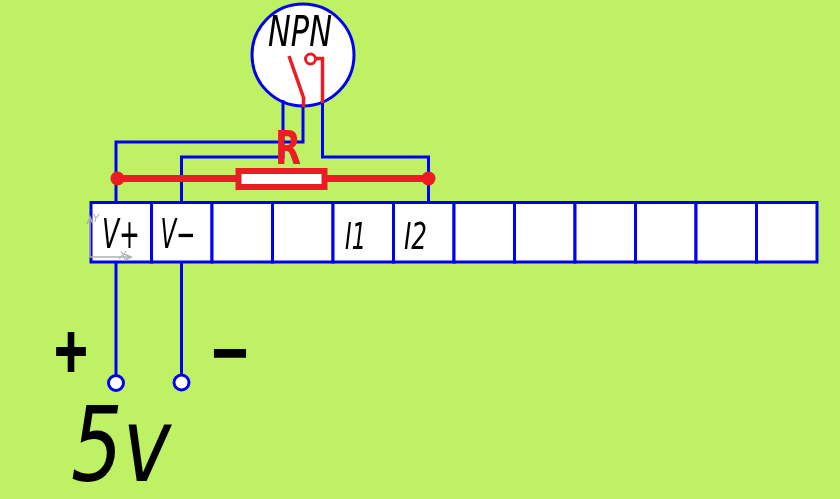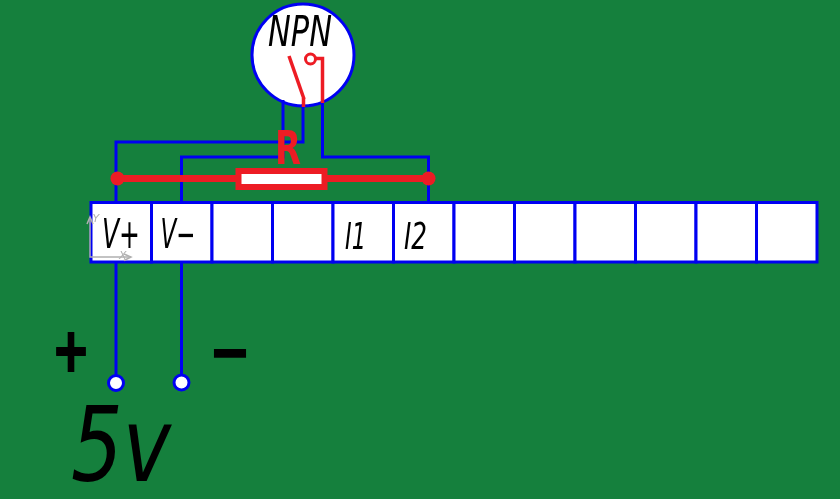--- a/index.html
+++ b/index.html
@@ -1,16 +1,16 @@
 <!DOCTYPE html>
 <html><head>
 <meta charset="utf-8">
 <style>
   html,body{margin:0;padding:0;background:#ffffff;}
-  .stage{position:relative;width:840px;height:499px;background:#15803d;overflow:hidden;}
+  .stage{position:relative;width:840px;height:499px;background:#bef264;overflow:hidden;}
   svg{display:block;}
   .cad-text{font-family:"DejaVu Sans","Liberation Sans",sans-serif;font-style:italic;fill:#000;}
   .cad-bold{font-family:"DejaVu Sans","Liberation Sans",sans-serif;font-weight:bold;}
   .red-label{fill:#ed1c24;}
   .ucs-text{font-family:"DejaVu Sans","Liberation Sans",sans-serif;font-style:italic;fill:#b0b0b0;}
 </style>
 </head>
 <body>
 
 <div class="stage">

